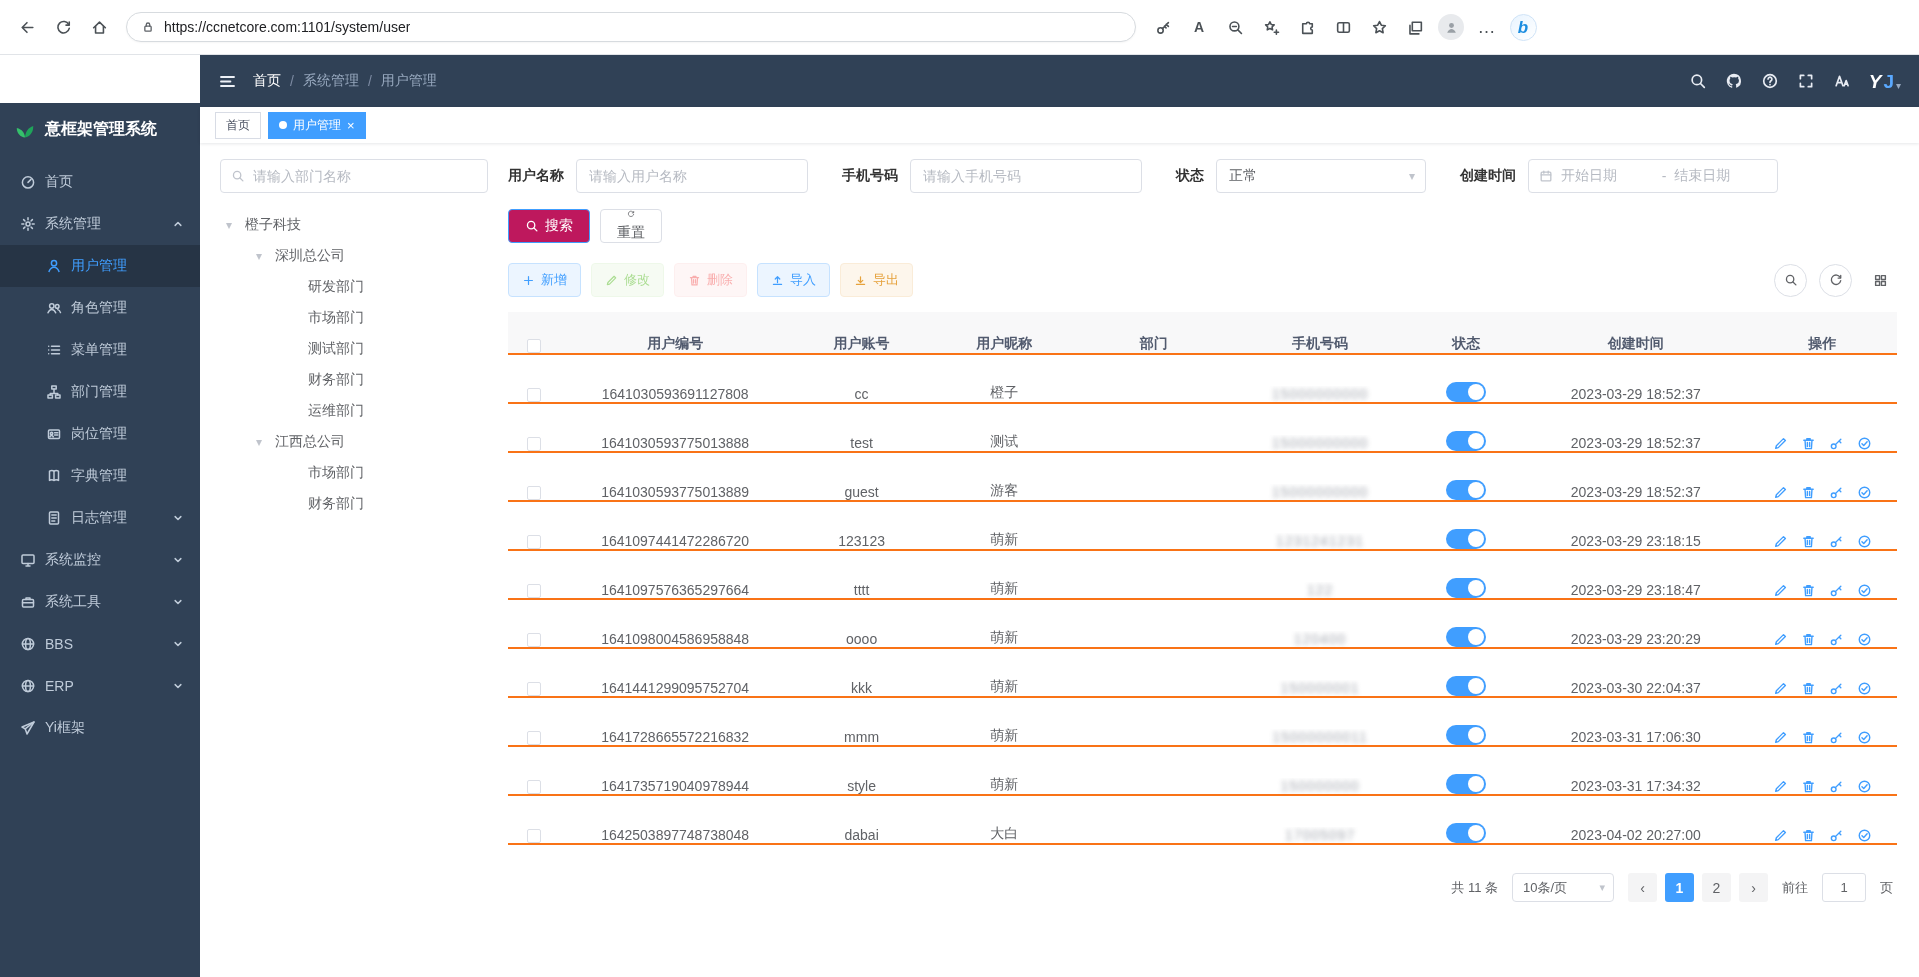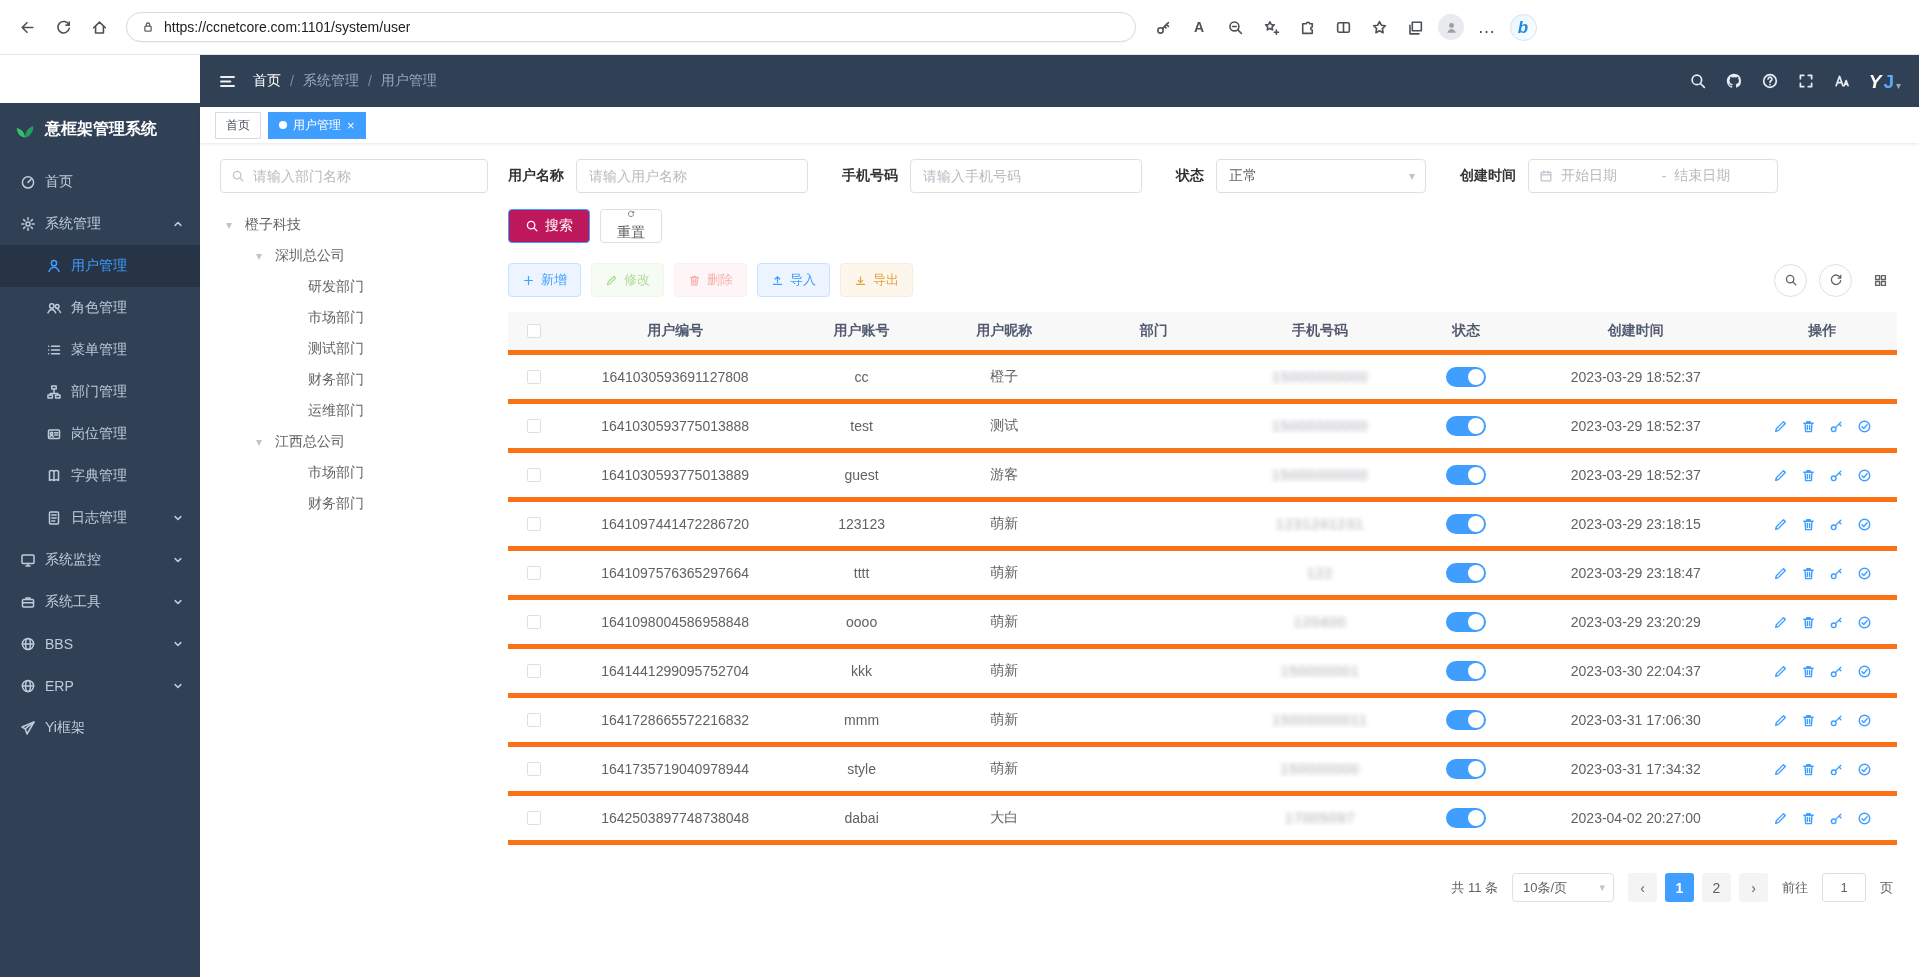--- a/index.html
+++ b/index.html
@@ -104,21 +104,21 @@
   .plain-success { background:#f0f9eb; border-color:#e1f3d8; color:#67c23a; }
   .plain-danger  { background:#fef0f0; border-color:#fde2e2; color:#f56c6c; }
   .plain-warning { background:#fdf6ec; border-color:#faecd8; color:#e6a23c; }
   .is-disabled { opacity:.55; cursor:not-allowed; }
   .toolbar-right { margin-left:auto; display:flex; align-items:center; gap:12px; }
   .tool-circle { width:33px; height:33px; border:1px solid #dcdfe6; border-radius:50%; display:flex; align-items:center; justify-content:center; color:#606266; cursor:pointer; }
   .tool-plain { width:33px; height:33px; display:flex; align-items:center; justify-content:center; color:#606266; cursor:pointer; }
 
   
   .table { margin-top:15px; width:100%; }
-  .trow, .thead { display:flex; align-items:center; border-bottom:5px solid #f97316; }
+  .trow, .thead { display:flex; align-items:flex-end; border-bottom:2px solid #f97316; }
   .thead { height:43px; background:#f8f8f9; color:#515a6e; font-weight:700; }
   .trow { height:49px; color:#606266; }
   .td { display:flex; align-items:center; justify-content:center; text-align:center; overflow:hidden; white-space:nowrap; padding:0 4px; }
   .c-check   { width:52px; flex:none; }
   .c-id      { flex:1.65; }
   .c-account { flex:1.0; }
   .c-nick    { flex:1.0; }
   .c-dept    { flex:1.1; }
   .c-phone   { flex:1.25; }
   .c-status  { flex:0.8; }

